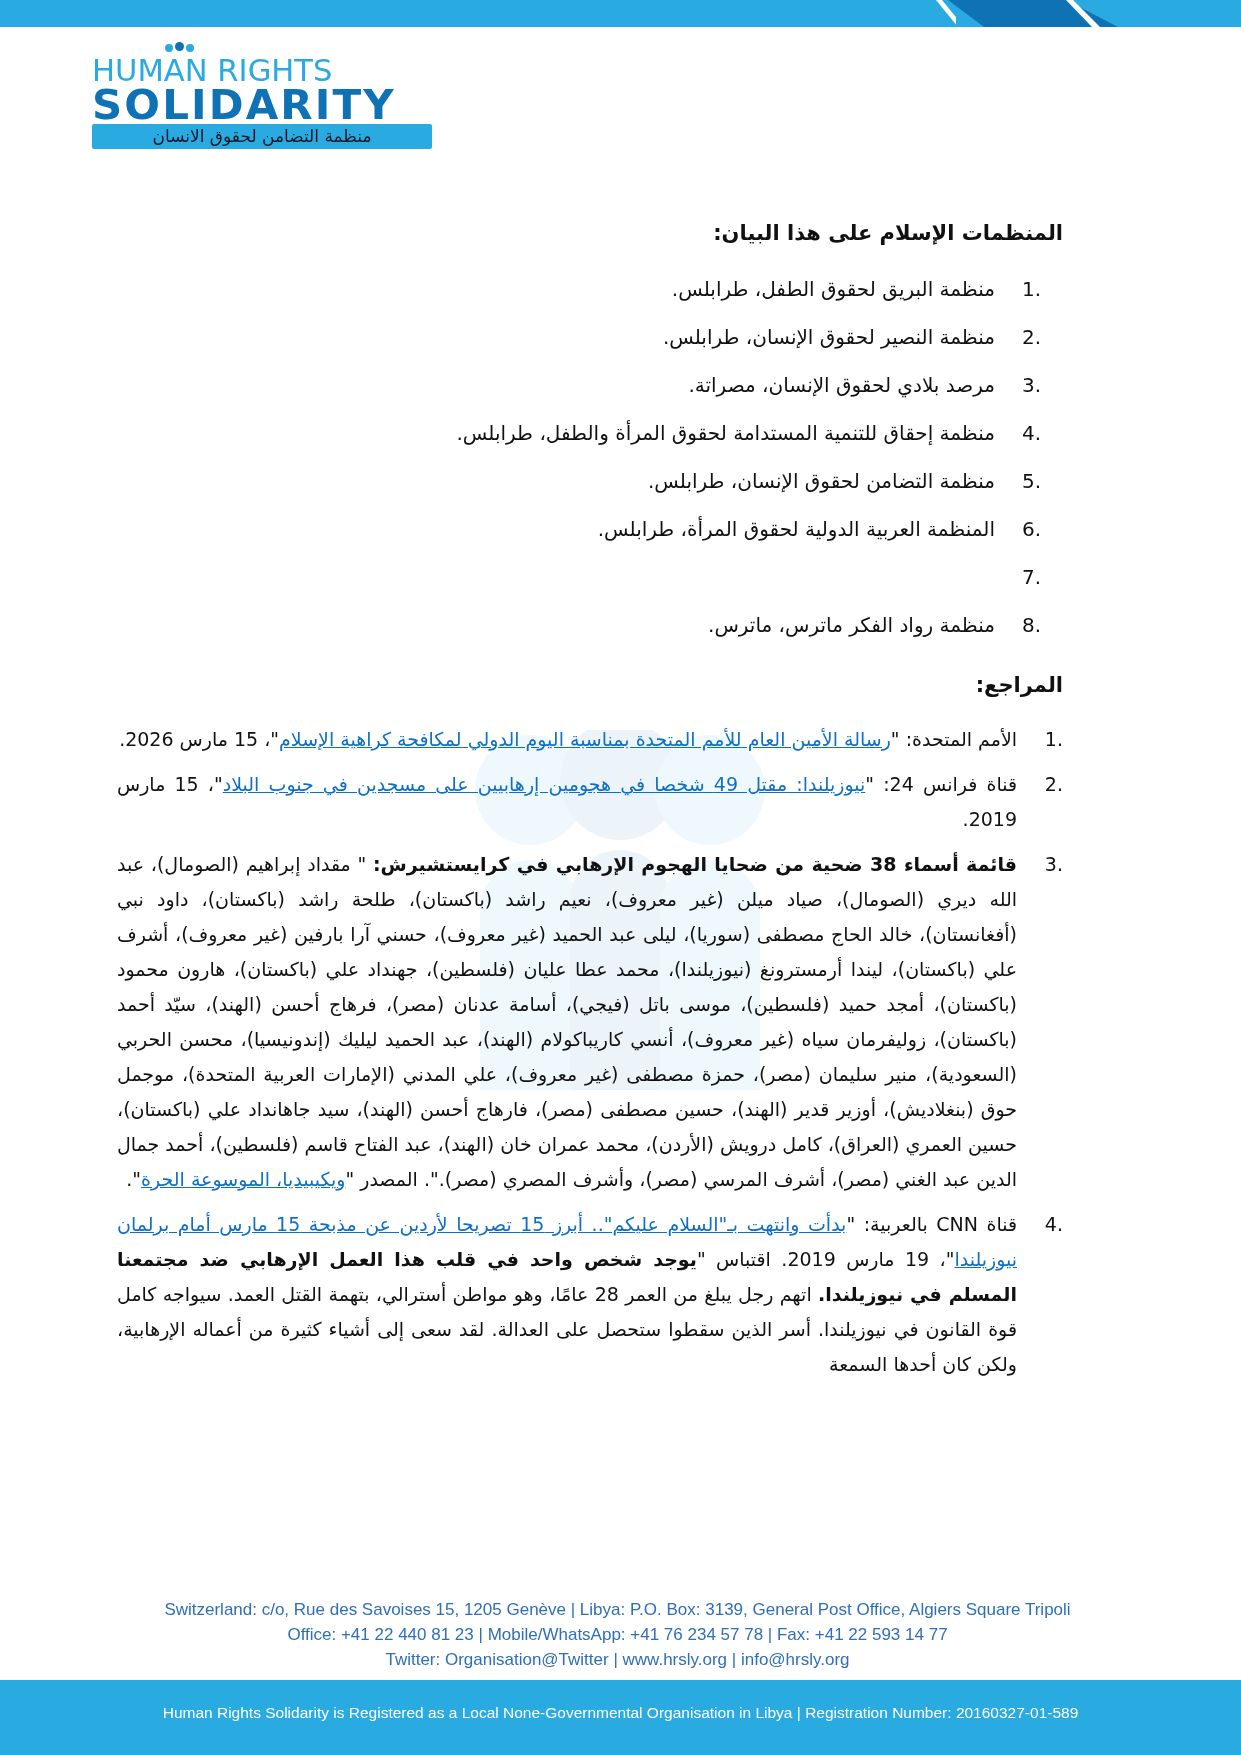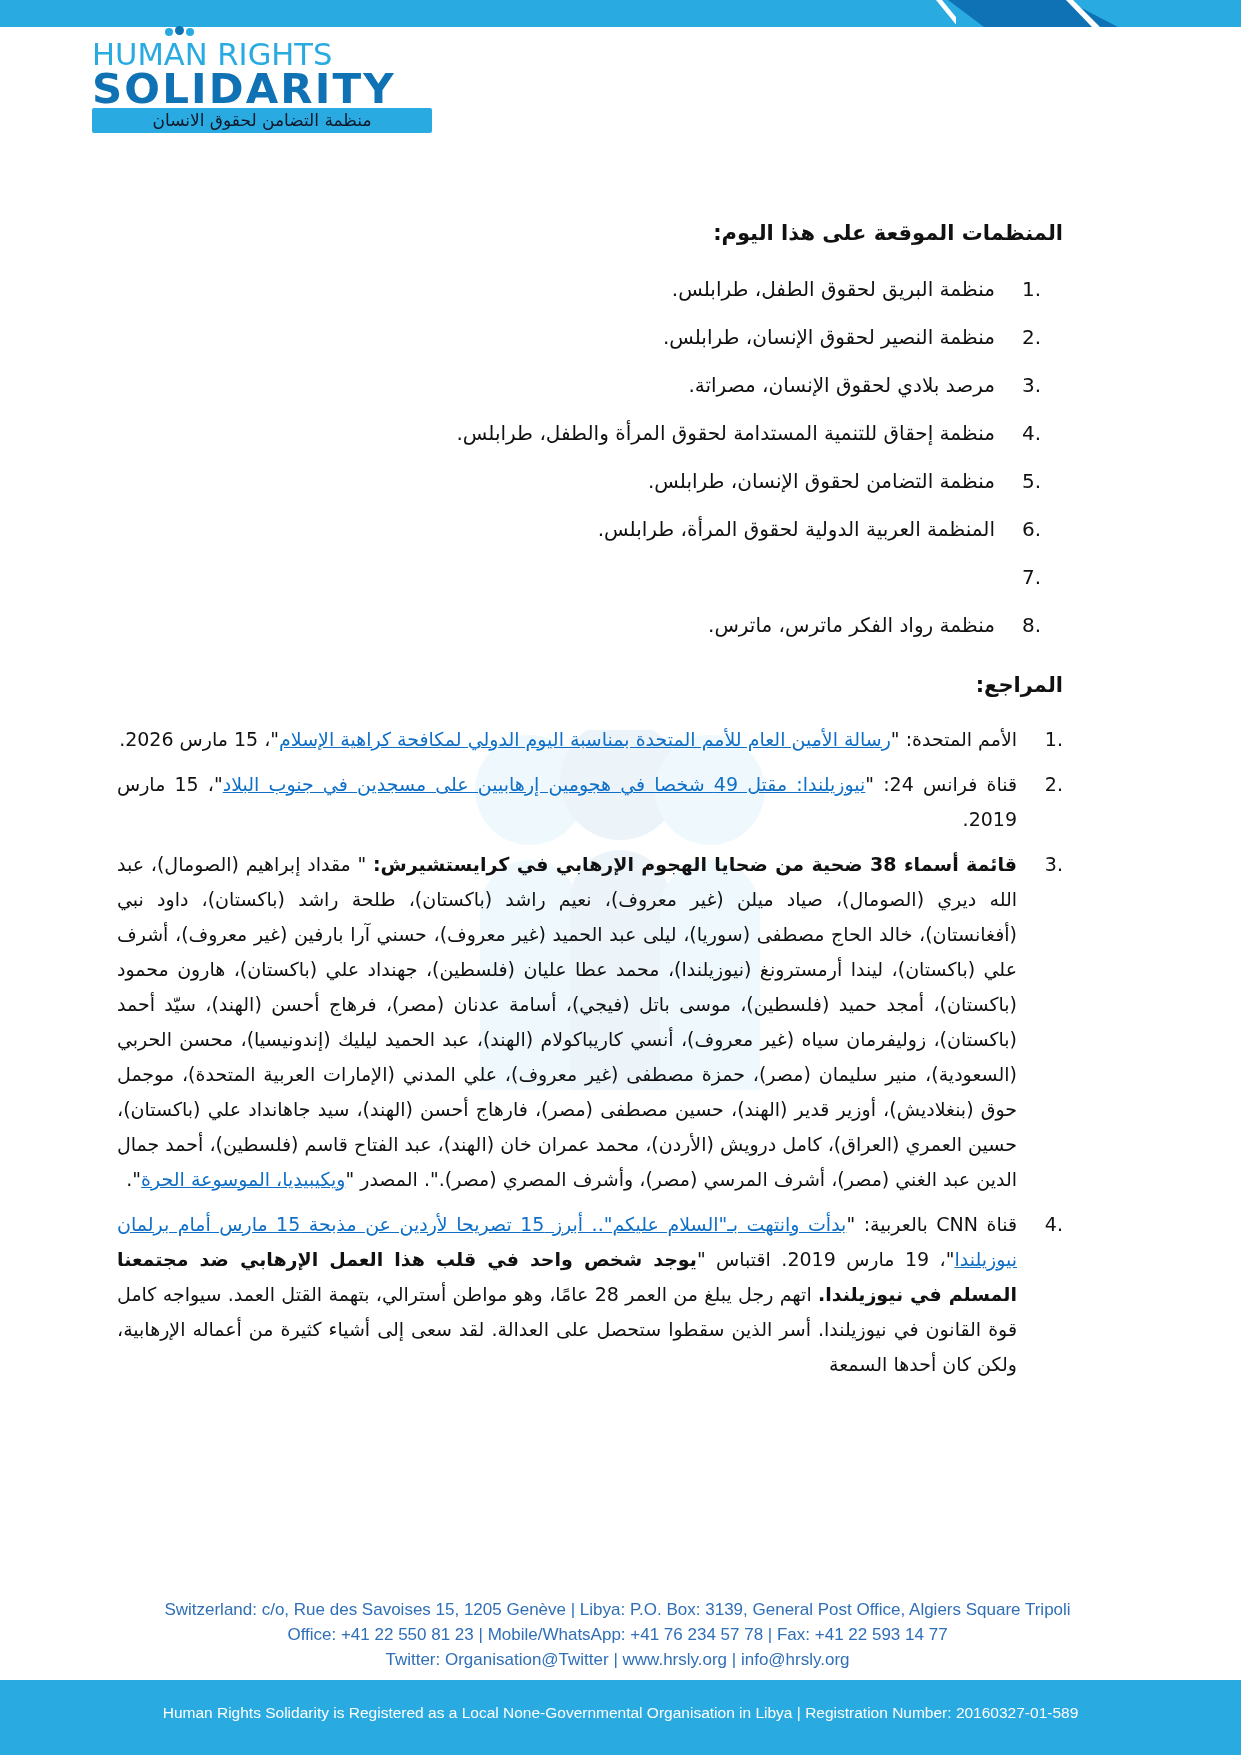--- a/index.html
+++ b/index.html
@@ -9,21 +9,21 @@
   
   .top-band { position: absolute; left: 0; top: 0; width: 1241px; height: 27px; background: #29abe2; overflow: hidden; }
   .top-band .stripe-dark { position: absolute; top: 0; left: 948px; width: 170px; height: 27px; background: #0f72b5;
     clip-path: polygon(0 0, 118px 0, 170px 27px, 36px 27px); }
   .top-band .cut1 { position: absolute; top: 0; left: 936px; width: 20px; height: 27px; background: #fff;
     clip-path: polygon(0 0, 6px 0, 28px 27px, 22px 27px); }
   .top-band .cut2 { position: absolute; top: 0; left: 1066px; width: 34px; height: 27px; background: #fff;
     clip-path: polygon(0 0, 7px 0, 34px 27px, 26px 27px); }
 
   
-  .logo { position: absolute; left: 92px; top: 28px; width: 342px; height: 104px; }
+  .logo { position: absolute; left: 92px; top: 44px; width: 342px; height: 104px; }
   .logo .dots { position: absolute; left: 73px; top: 0; height: 10px; display: flex; gap: 2px; }
   .logo .dots span { width: 8px; height: 8px; border-radius: 50%; background: #29abe2; display: block; }
   .logo .dots span.mid { background: #0f72b5; width: 9px; height: 9px; margin-top: -2px; }
   .logo .line1 { position: absolute; left: 0; top: 12px; font-family: "DejaVu Sans", sans-serif; font-size: 30px;
     letter-spacing: 0px; color: #29abe2; font-weight: normal; line-height: 30px; transform: scaleX(1.02); transform-origin: left; }
   .logo .line2 { position: absolute; left: 0; top: 40px; font-family: "DejaVu Sans", sans-serif; font-size: 40px;
     font-weight: bold; color: #0f72b5; letter-spacing: 2px; line-height: 42px; transform: scaleX(1.05); transform-origin: left; }
   .logo .arabic-bar { position: absolute; left: 0; top: 80px; width: 340px; height: 25px; background: #29abe2; border-radius: 2px;
     color: #0f172a; font-size: 17px; text-align: center; line-height: 25px; direction: rtl; }
 
@@ -69,21 +69,21 @@
 
 <svg class="watermark" viewBox="0 0 360 360">
   <circle cx="90" cy="60" r="55" fill="#29abe2"></circle>
   <circle cx="180" cy="50" r="60" fill="#0f72b5"></circle>
   <circle cx="270" cy="60" r="55" fill="#29abe2"></circle>
   <path d="M40 360 V180 a50 50 0 0 1 100 0 V360 Z" fill="#29abe2"></path>
   <path d="M130 360 V170 a50 50 0 0 1 100 0 V360 Z" fill="#0f72b5"></path>
   <path d="M220 360 V180 a50 50 0 0 1 100 0 V360 Z" fill="#29abe2"></path>
 </svg>
 
-<div class="content heading orgs-heading" style="position:absolute; top:218px;">المنظمات الموقعة على هذا اليوم:</div>
+<div class="content heading orgs-heading" style="position:absolute; top:218px;">المنظمات الإسلام على هذا البيان:</div>
 
 <div class="content" style="position:absolute; top:265px;">
   <div class="org-row" style="display:flex; height:48px; align-items:center; font-size:20px; padding-right:22px;">
     <span style="width:34px; direction:ltr; text-align:right;">1.</span>
     <span style="padding-right:12px;">منظمة البريق لحقوق الطفل، طرابلس.</span>
   </div>
   <div class="org-row" style="display:flex; height:48px; align-items:center; font-size:20px; padding-right:22px;">
     <span style="width:34px; direction:ltr; text-align:right;">2.</span>
     <span style="padding-right:12px;">منظمة النصير لحقوق الإنسان، طرابلس.</span>
   </div>
@@ -128,19 +128,19 @@
     <div class="body"><b>قائمة أسماء 38 ضحية من ضحايا الهجوم الإرهابي في كرايستشيرش:</b><span> " مقداد إبراهيم (الصومال)، عبد الله ديري (الصومال)، صياد ميلن (غير معروف)، نعيم راشد (باكستان)، طلحة راشد (باكستان)، داود نبي (أفغانستان)، خالد الحاج مصطفى (سوريا)، ليلى عبد الحميد (غير معروف)، حسني آرا بارفين (غير معروف)، أشرف علي (باكستان)، ليندا أرمسترونغ (نيوزيلندا)، محمد عطا عليان (فلسطين)، جهنداد علي (باكستان)، هارون محمود (باكستان)، أمجد حميد (فلسطين)، موسى باتل (فيجي)، أسامة عدنان (مصر)، فرهاج أحسن (الهند)، سيّد أحمد (باكستان)، زوليفرمان سياه (غير معروف)، أنسي كاريباكولام (الهند)، عبد الحميد ليليك (إندونيسيا)، محسن الحربي (السعودية)، منير سليمان (مصر)، حمزة مصطفى (غير معروف)، علي المدني (الإمارات العربية المتحدة)، موجمل حوق (بنغلاديش)، أوزير قدير (الهند)، حسين مصطفى (مصر)، فارهاج أحسن (الهند)، سيد جاهانداد علي (باكستان)، حسين العمري (العراق)، كامل درويش (الأردن)، محمد عمران خان (الهند)، عبد الفتاح قاسم (فلسطين)، أحمد جمال الدين عبد الغني (مصر)، أشرف المرسي (مصر)، وأشرف المصري (مصر).". المصدر "</span><a>ويكيبيديا، الموسوعة الحرة</a><span>".</span></div>
   </div>
   <div class="ref" style="position:relative; margin-top:10px;">
     <span class="num">4.</span>
     <div class="body"><span>قناة CNN بالعربية: "</span><a>بدأت وانتهت بـ"السلام عليكم".. أبرز 15 تصريحا لأردين عن مذبحة 15 مارس أمام برلمان نيوزيلندا</a><span>"، 19 مارس 2019. اقتباس "</span><b>يوجد شخص واحد في قلب هذا العمل الإرهابي ضد مجتمعنا المسلم في نيوزيلندا.</b><span> اتهم رجل يبلغ من العمر 28 عامًا، وهو مواطن أسترالي، بتهمة القتل العمد. سيواجه كامل قوة القانون في نيوزيلندا. أسر الذين سقطوا ستحصل على العدالة. لقد سعى إلى أشياء كثيرة من أعماله الإرهابية، ولكن كان أحدها السمعة</span></div>
   </div>
 </div>
 
 <div class="footer-info">
   <div>Switzerland: c/o, Rue des Savoises 15, 1205 Genève | Libya: P.O. Box: 3139, General Post Office, Algiers Square Tripoli</div>
-  <div>Office: +41 22 550 81 23 | Mobile/WhatsApp: +41 76 234 57 78 | Fax: +41 22 593 14 77</div>
+  <div>Office: +41 22 440 81 23 | Mobile/WhatsApp: +41 76 234 57 78 | Fax: +41 22 593 14 77</div>
   <div>Twitter: Organisation@Twitter | www.hrsly.org | info@hrsly.org</div>
 </div>
 
 <div class="bottom-band">
   <div class="reg">Human Rights Solidarity is Registered as a Local None-Governmental Organisation in Libya | Registration Number: 20160327-01-589</div>
 </div>
 
 </body></html>

